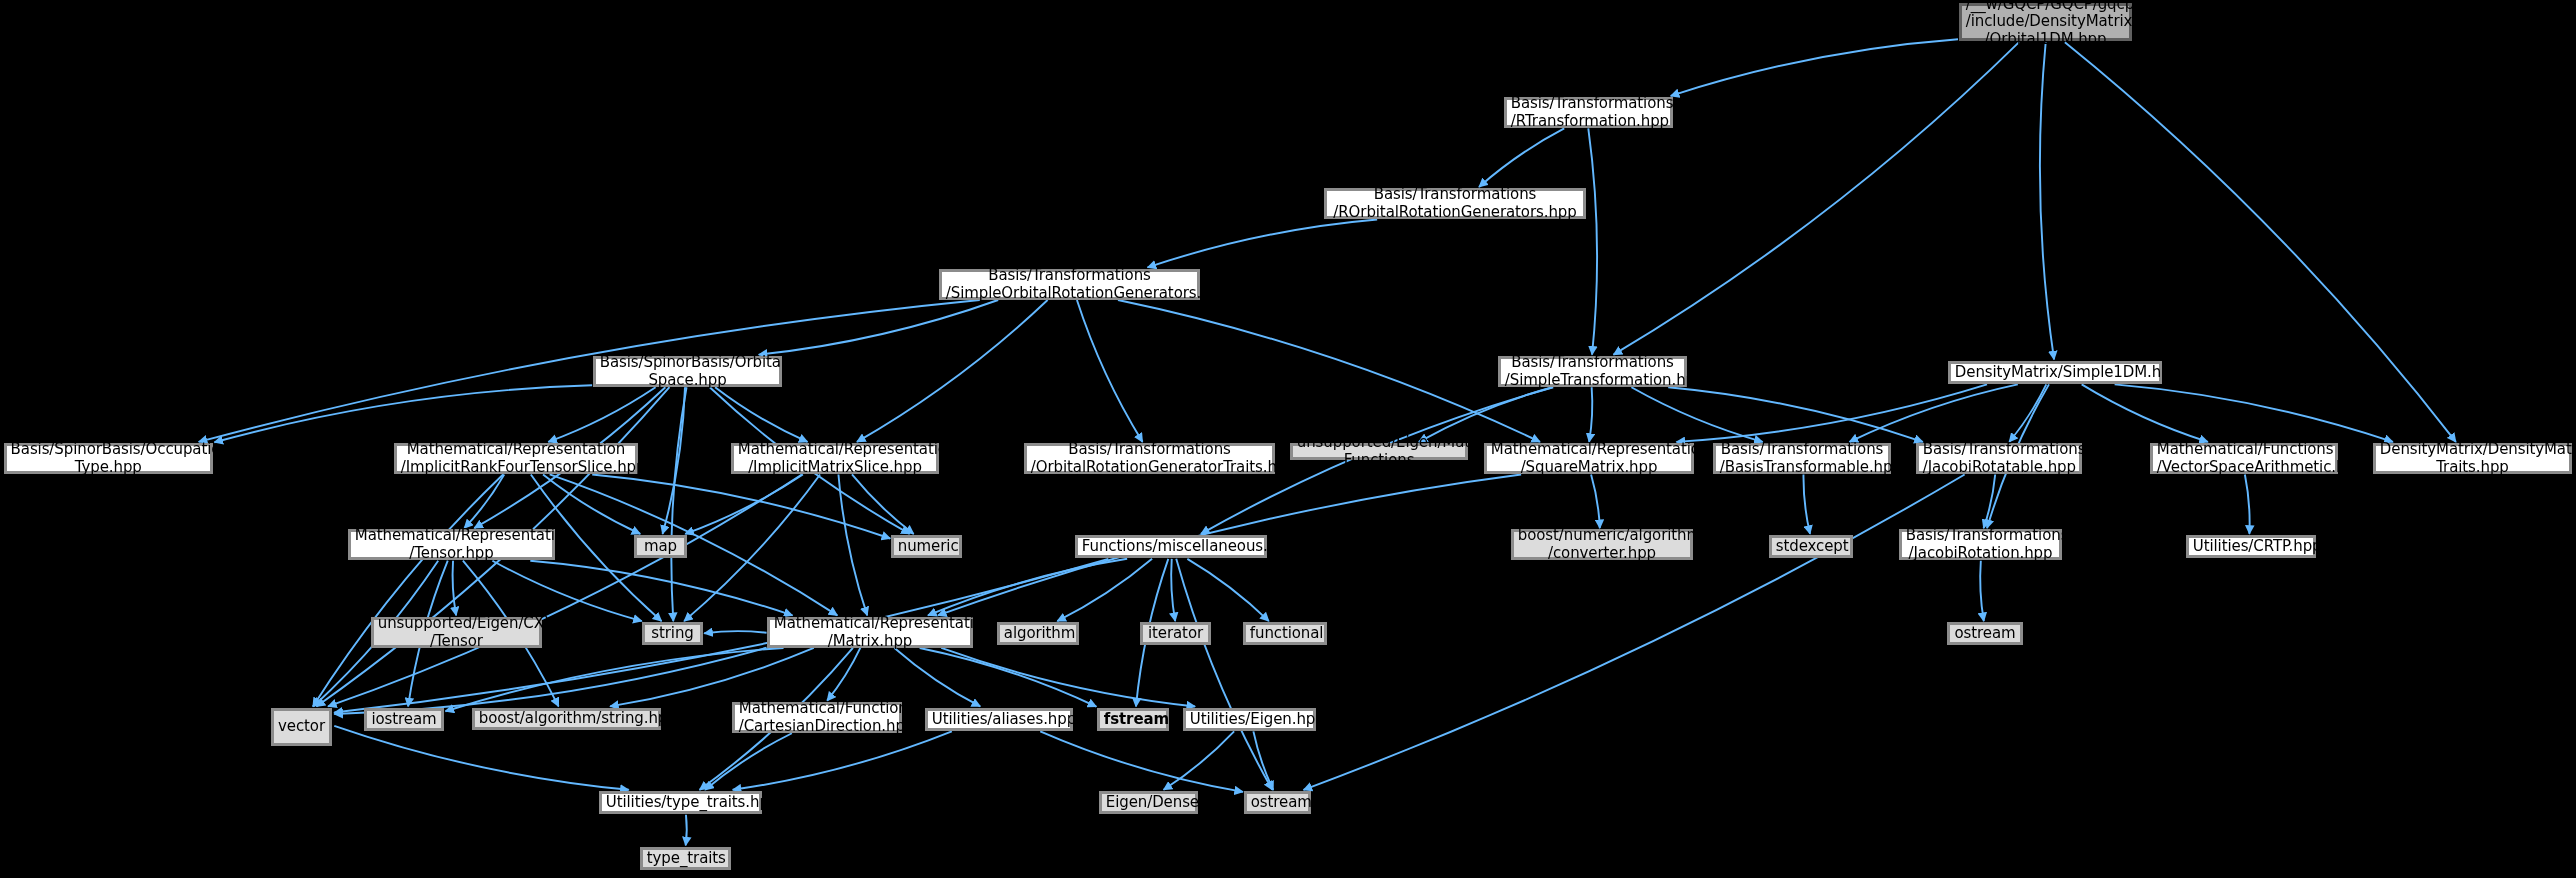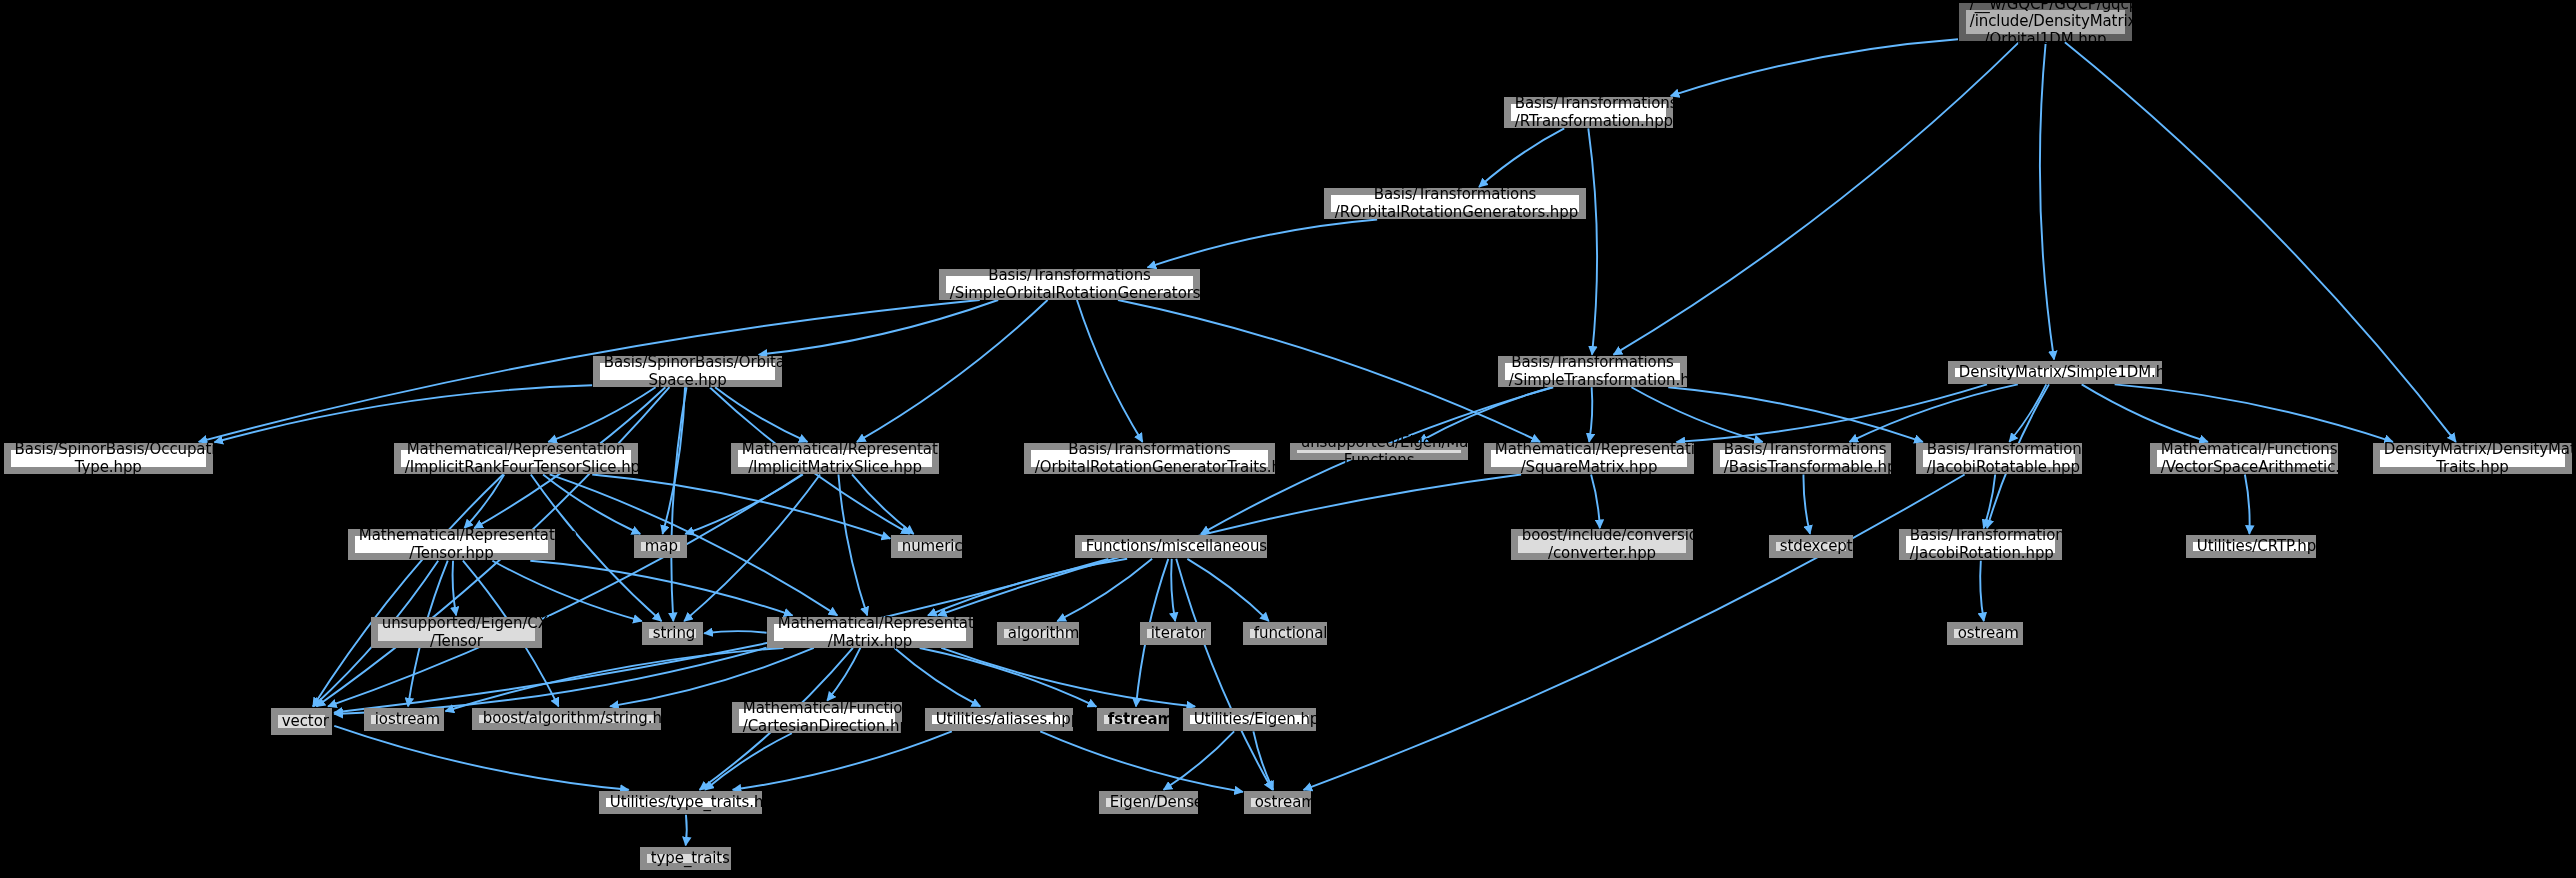--- a/index.html
+++ b/index.html
@@ -23,21 +23,21 @@
     height: 878px;
     pointer-events: none;
   }
   .node {
     position: absolute;
     box-sizing: border-box;
     display: flex;
     align-items: center;
     justify-content: center;
     text-align: center;
-    border: 7px solid #0369a1;
+    border: 3px solid #0369a1;
     color: #000000;
     line-height: 1.16;
     font-size: 15px;
     letter-spacing: -0.1px;
     white-space: pre-line;
     padding: 0 3.8px;
     z-index: 5;
   }
   .node.sys {
     background: #dcdcdc;
@@ -181,36 +181,36 @@
 /JacobiRotatable.hpp</span></div>
       <div class="node lib" style="left: 2150px; top: 443px; width: 188px; height: 31px;"><span class="node-label">Mathematical/Functions
 /VectorSpaceArithmetic.hpp</span></div>
       <div class="node lib" style="left: 2373px; top: 443px; width: 199px; height: 31px;"><span class="node-label">DensityMatrix/DensityMatrix
 Traits.hpp</span></div>
       <div class="node lib" style="left: 348px; top: 529px; width: 207px; height: 31px;"><span class="node-label">Mathematical/Representation
 /Tensor.hpp</span></div>
       <div class="node sys" style="left: 634px; top: 535px; width: 53px; height: 23px;"><span class="node-label">map</span></div>
       <div class="node sys" style="left: 891px; top: 535px; width: 71px; height: 23px;"><span class="node-label">numeric</span></div>
       <div class="node lib" style="left: 1075px; top: 535px; width: 192px; height: 23px;"><span class="node-label">Functions/miscellaneous.hpp</span></div>
-      <div class="node sys" style="left: 1511px; top: 529px; width: 182px; height: 31px;"><span class="node-label">boost/include/conversion
+      <div class="node sys" style="left: 1511px; top: 529px; width: 182px; height: 31px;"><span class="node-label">boost/numeric/algorithm
 /converter.hpp</span></div>
       <div class="node sys" style="left: 1769px; top: 535px; width: 84px; height: 23px;"><span class="node-label">stdexcept</span></div>
       <div class="node lib" style="left: 1899px; top: 529px; width: 163px; height: 31px;"><span class="node-label">Basis/Transformations
 /JacobiRotation.hpp</span></div>
       <div class="node lib" style="left: 2186px; top: 535px; width: 130px; height: 23px;"><span class="node-label">Utilities/CRTP.hpp</span></div>
       <div class="node sys" style="left: 371px; top: 617px; width: 171px; height: 31px;"><span class="node-label">unsupported/Eigen/CXX11
 /Tensor</span></div>
       <div class="node sys" style="left: 642px; top: 622px; width: 61px; height: 23px;"><span class="node-label">string</span></div>
       <div class="node lib" style="left: 767px; top: 617px; width: 206px; height: 31px;"><span class="node-label">Mathematical/Representation
 /Matrix.hpp</span></div>
       <div class="node sys" style="left: 997px; top: 622px; width: 82px; height: 23px;"><span class="node-label">algorithm</span></div>
       <div class="node sys" style="left: 1140px; top: 622px; width: 71px; height: 23px;"><span class="node-label">iterator</span></div>
       <div class="node sys" style="left: 1243px; top: 622px; width: 84px; height: 23px;"><span class="node-label">functional</span></div>
       <div class="node sys" style="left: 1947px; top: 622px; width: 76px; height: 23px;"><span class="node-label">ostream</span></div>
-      <div class="node sys" style="left: 271px; top: 708px; width: 61px; height: 27px;"><span class="node-label">vector</span></div>
+      <div class="node sys" style="left: 271px; top: 708px; width: 61px; height: 38px;"><span class="node-label">vector</span></div>
       <div class="node sys" style="left: 364px; top: 708px; width: 80px; height: 23px;"><span class="node-label">iostream</span></div>
       <div class="node sys" style="left: 472px; top: 708px; width: 189px; height: 22px;"><span class="node-label">boost/algorithm/string.hpp</span></div>
       <div class="node lib" style="left: 732px; top: 702px; width: 170px; height: 31px;"><span class="node-label">Mathematical/Functions
 /CartesianDirection.hpp</span></div>
       <div class="node lib" style="left: 925px; top: 708px; width: 148px; height: 23px;"><span class="node-label">Utilities/aliases.hpp</span></div>
       <div class="node sys" style="left: 1097px; top: 708px; width: 72px; height: 23px; font-weight: bold;"><span class="node-label">fstream</span></div>
       <div class="node lib" style="left: 1183px; top: 708px; width: 133px; height: 23px;"><span class="node-label">Utilities/Eigen.hpp</span></div>
       <div class="node sys" style="left: 1099px; top: 791px; width: 99px; height: 23px;"><span class="node-label">Eigen/Dense</span></div>
       <div class="node sys" style="left: 1244px; top: 791px; width: 67px; height: 23px;"><span class="node-label">ostream</span></div>
       <div class="node lib" style="left: 599px; top: 791px; width: 163px; height: 23px;"><span class="node-label">Utilities/type_traits.hpp</span></div>

